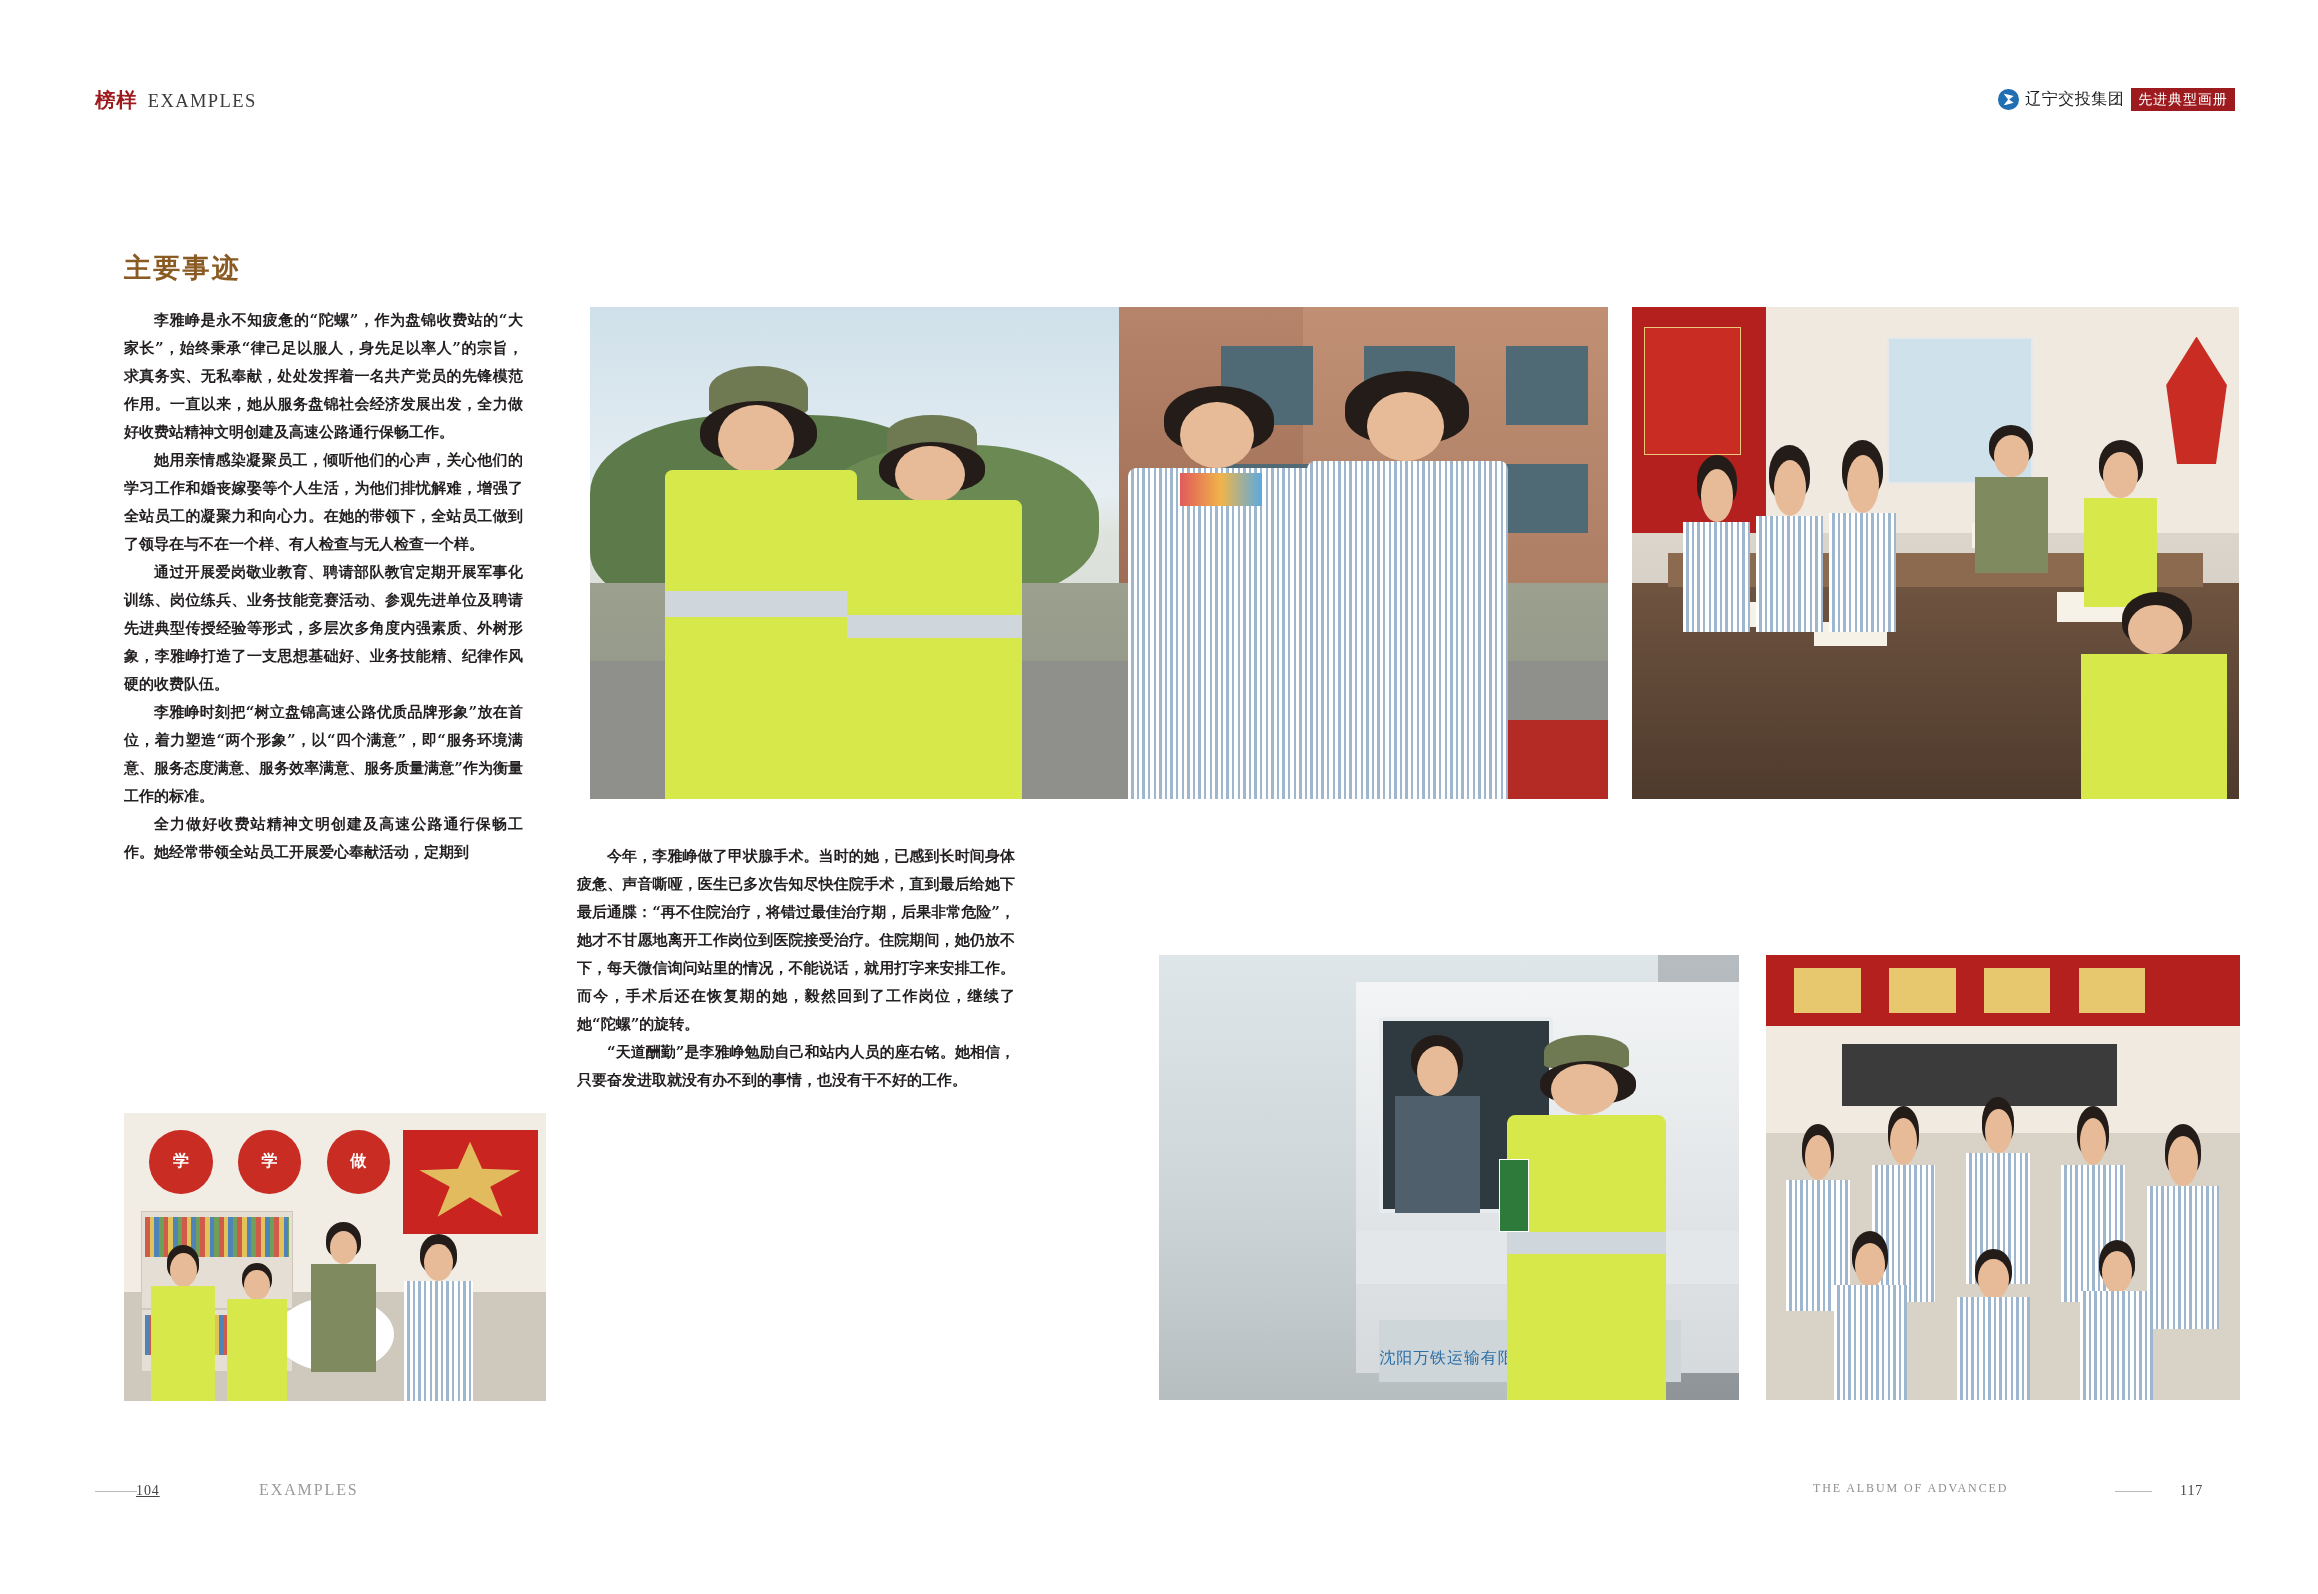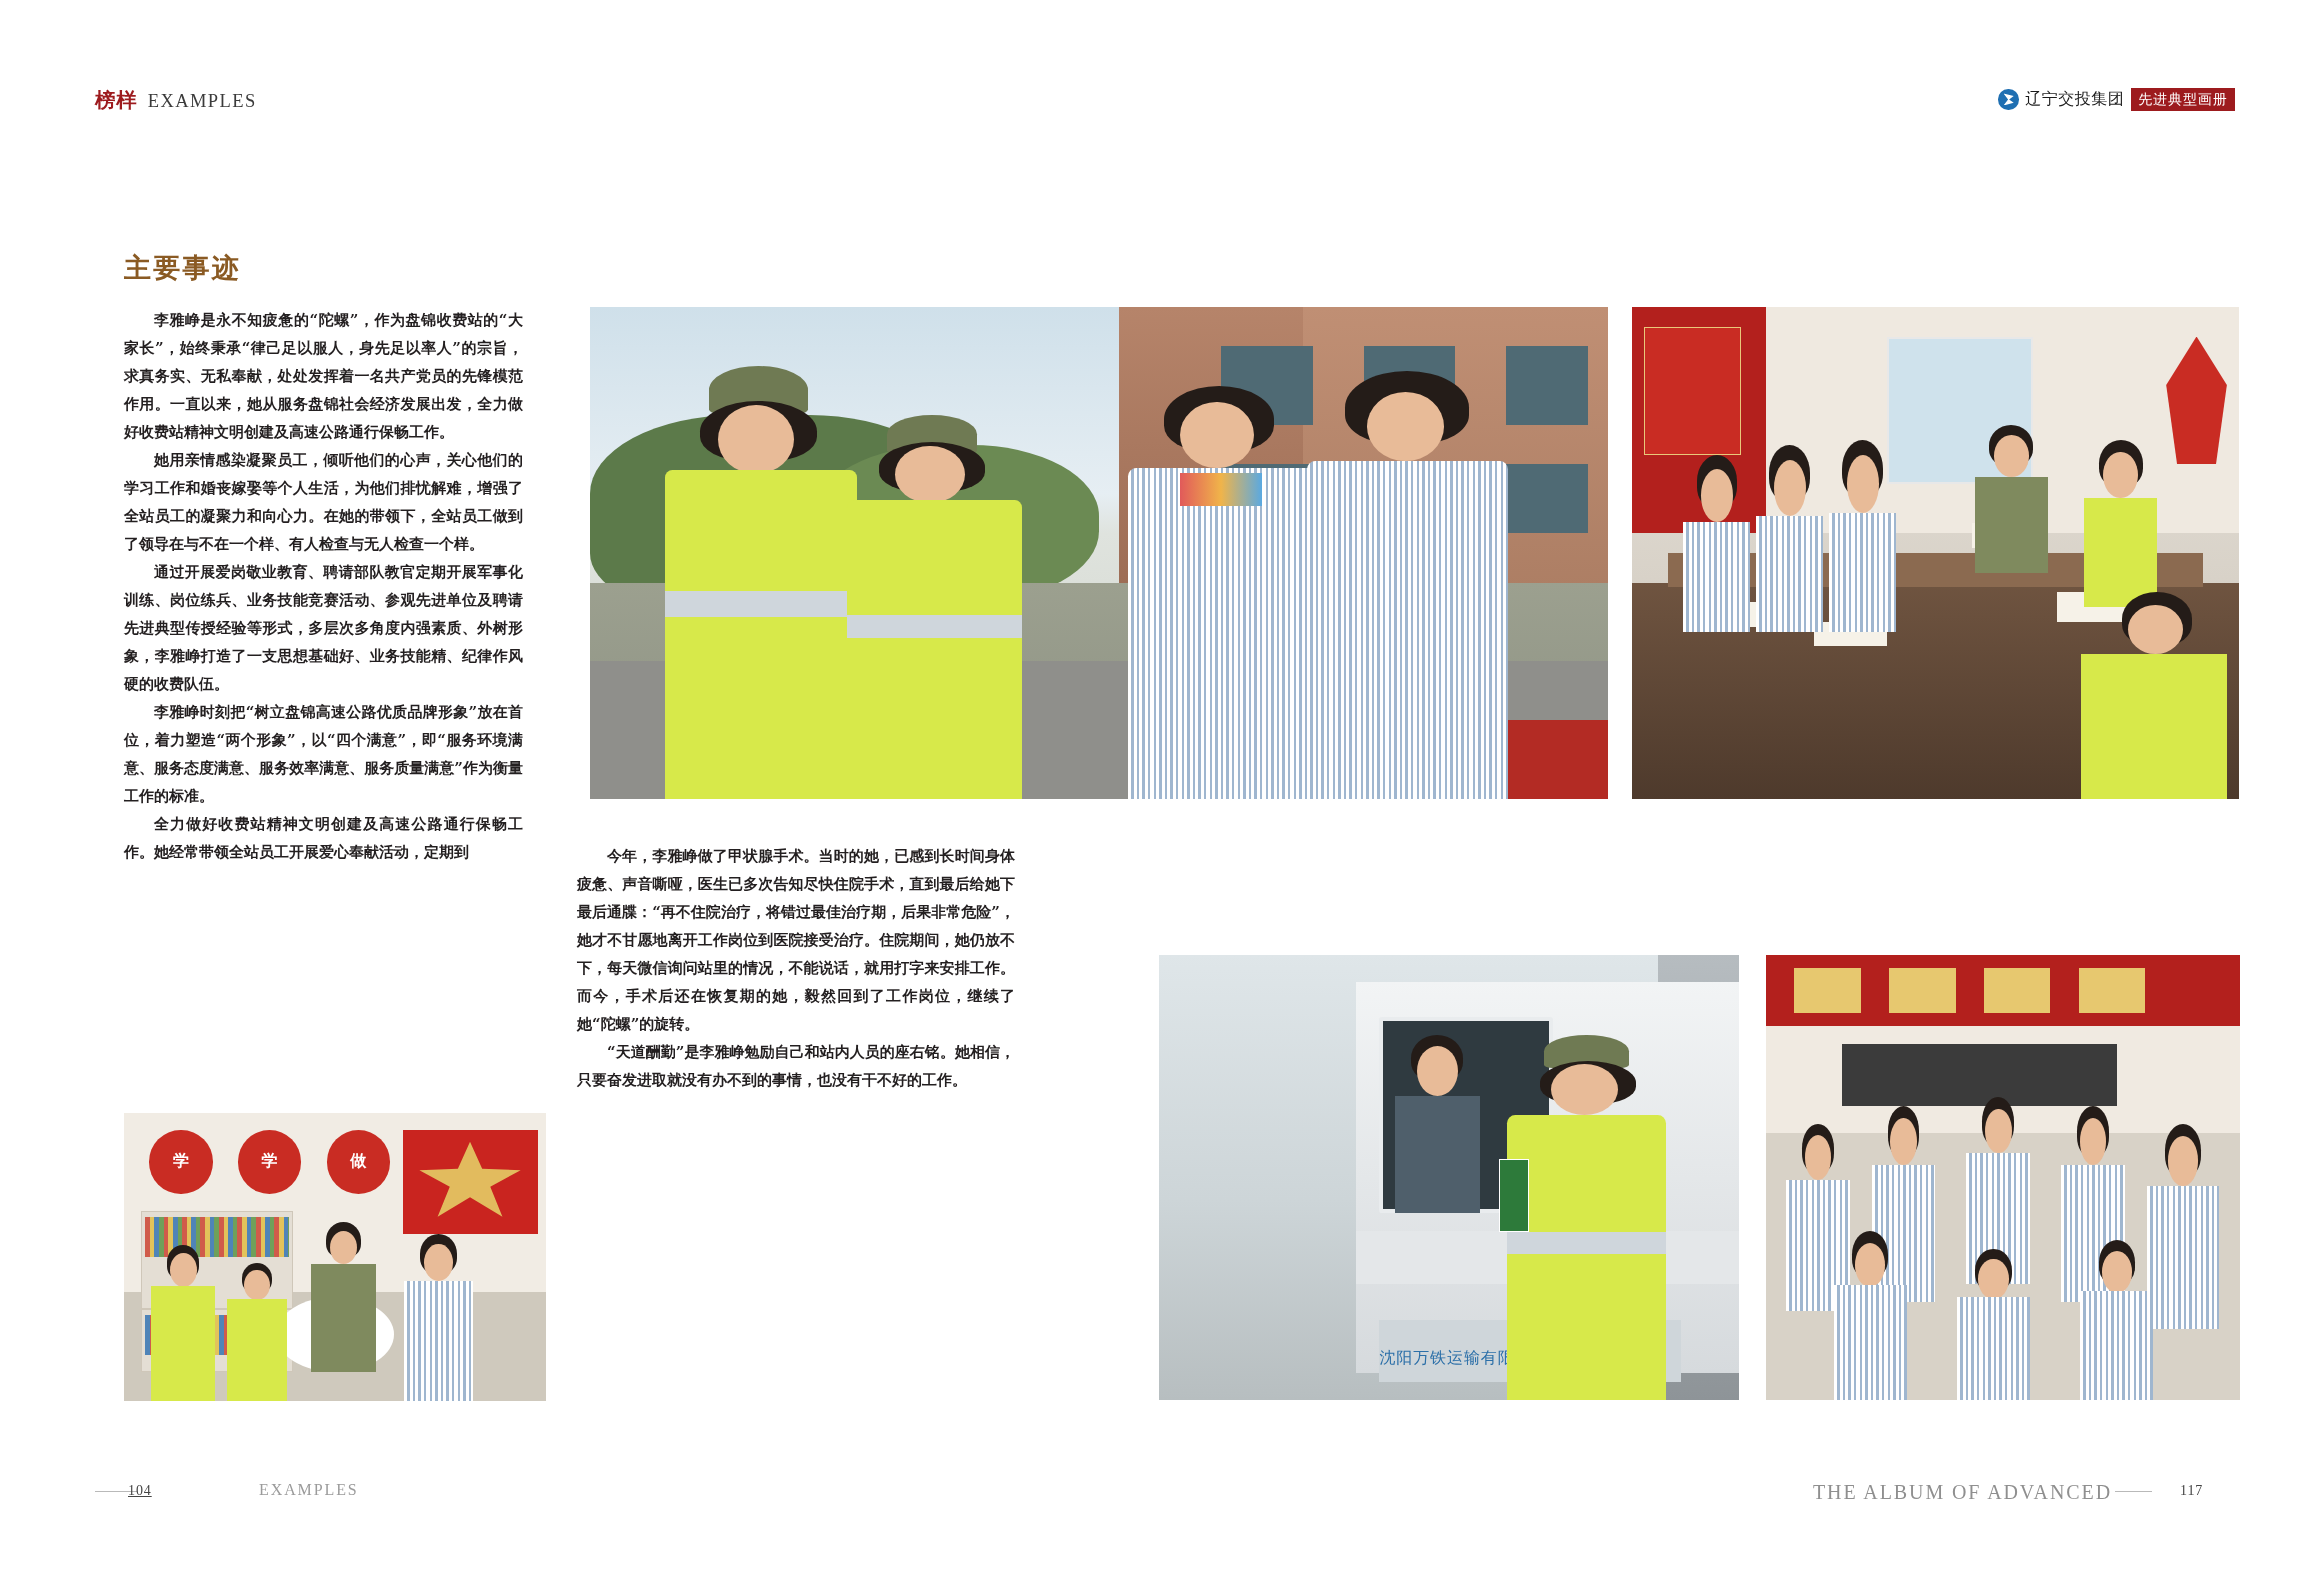--- a/index.html
+++ b/index.html
@@ -220,21 +220,21 @@
   .foot-label {
     position: absolute;
     font-family: "Liberation Serif", serif;
     font-size: 16px;
     color: #9b9b9b;
     letter-spacing: 1.9px;
   }
   .foot-label-right {
     position: absolute;
     font-family: "Liberation Serif", serif;
-    font-size: 20px;
+    font-size: 12px;
     color: #8f8f8f;
     letter-spacing: 1.9px;
   }
 </style>
 </head>
 <body>
 
 <div class="page">
 
   <div class="hdr-left">
@@ -472,21 +472,21 @@
       </div>
       <div class="person" style="left:66%; top:64%; width:16%; height:36%;">
         <div class="p-hair" style="left:26%; top:0; width:48%; height:28%;"></div>
         <div class="p-head" style="left:30%; top:7%; width:40%; height:26%;"></div>
         <div class="p-body shirt-stripe" style="position:absolute; left:2%; top:32%; width:96%; height:68%;"></div>
       </div>
     </div>
   </div>
 
   <div class="foot-rule" style="left:95px; top:1491px; width:42px;"></div>
-  <div class="pg-num" style="left:128px; top:1483px;text-decoration:underline;">104</div>
+  <div class="pg-num" style="left:136px; top:1483px;text-decoration:underline;">104</div>
   <div class="foot-label" style="left:259px; top:1481px;">EXAMPLES</div>
 
   <div class="foot-label-right" style="left:1813px; top:1481px;">THE ALBUM OF ADVANCED</div>
   <div class="foot-rule" style="left:2115px; top:1491px; width:37px;"></div>
   <div class="pg-num" style="left:2180px; top:1483px;">117</div>
 
 </div>
 
 
 </body></html>

